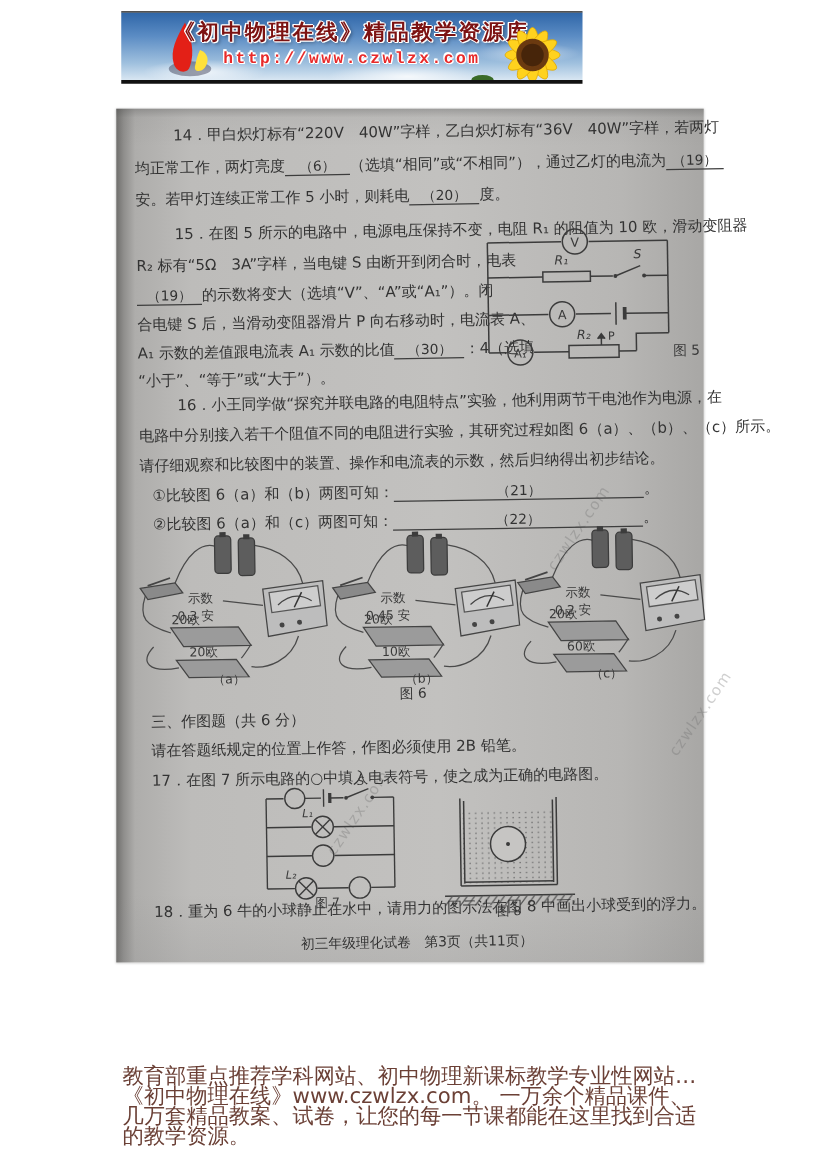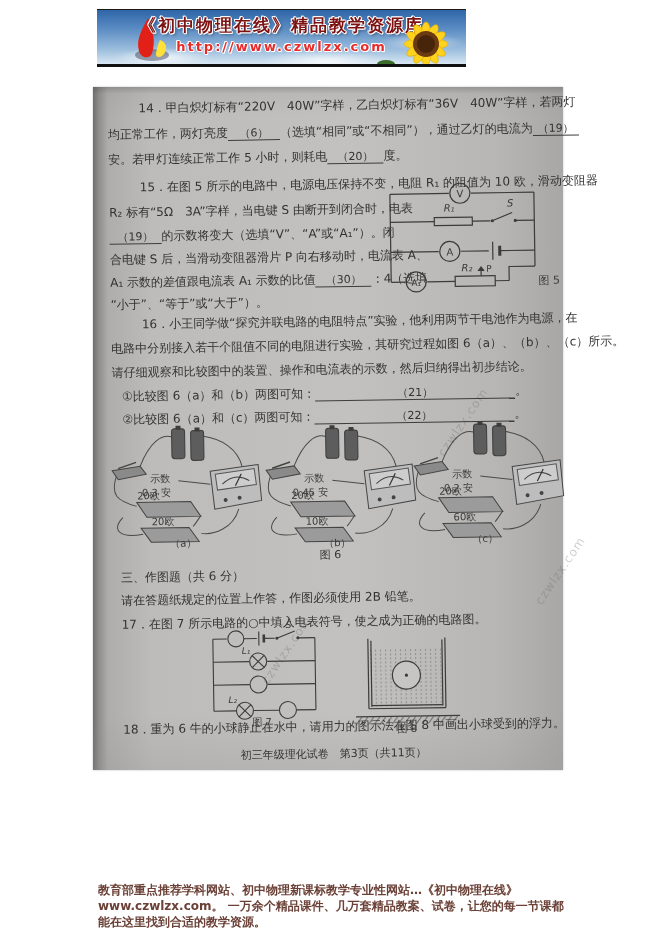--- a/index.html
+++ b/index.html
@@ -20,20 +20,21 @@
   }
   .banner-text{position:absolute;left:0;top:4px;width:100%;text-align:center;}
   .banner-title{
     font-size:17px;font-weight:bold;letter-spacing:2px;color:#7c1212;
     text-shadow:1px 0 #fff,-1px 0 #fff,0 1px #fff,0 -1px #fff,1px 1px #fff,-1px -1px #fff,2px 2px 3px rgba(0,0,0,.4);
   }
   .banner-url{
     margin-top:2px;font-size:13px;font-weight:bold;letter-spacing:2px;color:#e82a2a;
     text-shadow:1px 0 #fff,-1px 0 #fff,0 1px #fff,0 -1px #fff,1px 1px #fff,-1px -1px #fff;
     cursor:pointer;
+    font-family:Liberation Mono, monospace;
   }
   #logo{position:absolute;left:30px;top:5px;}
   #sunflower{position:absolute;right:4px;bottom:-8px;}
   
   #scan{
     position:absolute;left:93px;top:87px;width:470px;height:683px;
     background:
       linear-gradient(180deg, rgba(70,70,70,.30) 0, rgba(120,120,120,.10) 7px, rgba(0,0,0,0) 30px, rgba(0,0,0,0) 92%, rgba(140,140,140,.22) 100%),
       linear-gradient(90deg,#6f6e6c 0px,#8f8e8c 6px,#aeadab 15px,#bdbcba 60px,#c2c1bf 55%,#b7b6b4 86%,#a8a7a5 100%);
     box-shadow:0 0 2px rgba(0,0,0,.25);
@@ -45,22 +46,22 @@
   }
   .ln{position:absolute;white-space:nowrap;line-height:15px;}
   .u{display:inline-block;border-bottom:1px solid #3d3d3d;text-align:center;font-size:11px;vertical-align:baseline;line-height:13px;}
   .w46{width:46px;} .w52{width:52px;} .w56{width:56px;} .wlong{width:200px;}
   .center-cap{position:absolute;left:0;width:100%;text-align:center;}
   svg{overflow:visible;}
   svg text{font-family:"DejaVu Sans","Liberation Sans",sans-serif;fill:#3a3a3a;}
   .wm{position:absolute;color:rgba(110,110,110,.33);font-size:12px;letter-spacing:1px;transform:rotate(-55deg);}
   
   #site-footer{
-    position:absolute;left:98px;top:882px;width:468px;
-    color:#6b4036;font-size:12px;line-height:16px;font-weight:bold;
+    position:absolute;left:98px;top:853px;width:468px;
+    color:#6b4036;font-size:17px;line-height:16px;font-weight:normal;
   }
 </style>
 </head>
 <body>
 
 <div id="banner">
   <svg id="logo" width="48" height="48" viewBox="0 0 48 48">
     <ellipse cx="25" cy="40" rx="17" ry="6" fill="rgba(30,30,55,.40)"></ellipse>
     <path d="M21,3 C14,16 9,25 12,36 C14,43 23,45 25,38 C29,27 26,15 21,3 Z" fill="#e32017"></path>
     <path d="M33,25 C39,27 41,33 37,39 C34,43 28,43 29,38 C30,33 31,29 33,25 Z" fill="#ffe13a"></path>

